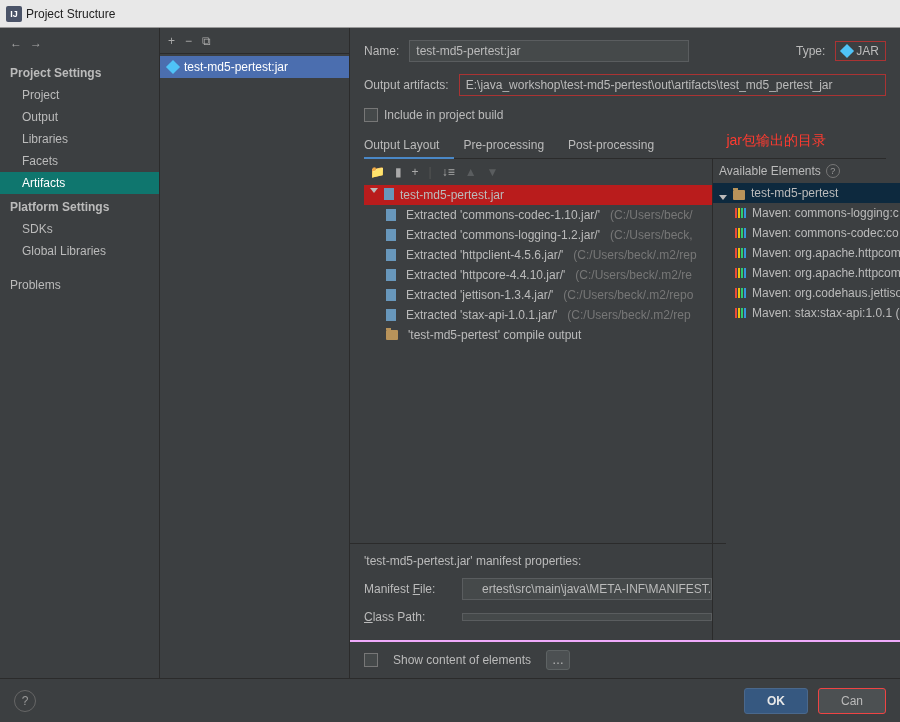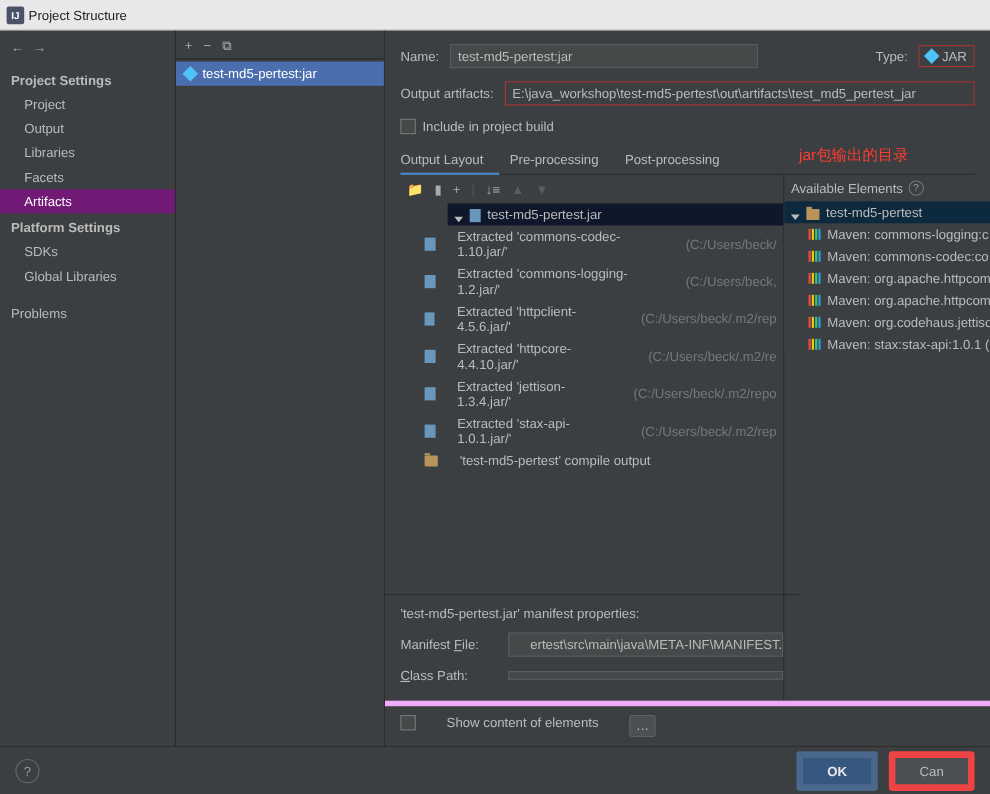--- a/index.html
+++ b/index.html
@@ -5,21 +5,21 @@
 * { margin: 0; padding: 0; box-sizing: border-box; font-family: "Segoe UI", Arial, sans-serif; font-size: 12px; }
 body { background: #3c3f41; color: #bbbbbb; width: 900px; height: 722px; overflow: hidden; }
 .titlebar { height: 28px; background: #e8e8e8; display:flex; align-items:center; padding:0 6px; border-bottom:1px solid #999; }
 .titlebar .ij-icon { width:16px; height:16px; background:#4a5368; border-radius:2px; display:flex; align-items:center; justify-content:center; color:#fff; font-size:9px; font-weight:bold; margin-right:4px;}
 .titlebar .title { color:#222; font-size:12px; }
 .main { display:flex; height: calc(100% - 28px - 44px); }
 .sidebar { width:160px; background:#3c3f41; border-right:1px solid #2b2b2b; padding:6px 0; }
 .sidebar .nav-arrows { display:flex; gap:8px; padding:2px 10px 10px; color:#5a5d5f; }
 .sidebar .heading { color:#bbbbbb; font-weight:bold; padding:6px 10px 4px; font-size:12px; }
 .sidebar .item { padding:4px 10px 4px 22px; color:#bbbbbb; cursor:pointer; }
-.sidebar .item.selected { background:#701a75; color:#fff; }
+.sidebar .item.selected { background:#0f766e; color:#fff; }
 .midcol { width:190px; background:#3c3f41; border-right:1px solid #2b2b2b; }
 .mid-toolbar { height:26px; display:flex; align-items:center; gap:10px; padding:0 8px; border-bottom:1px solid #2b2b2b; color:#bbb; }
 .mid-item { display:flex; align-items:center; gap:6px; padding:4px 8px; background:#4b6eaf; color:#fff; margin-top:2px; }
 .diamond { width:10px; height:10px; background:#4fc3f7; transform:rotate(45deg); display:inline-block; }
 .content { flex:1; background:#3c3f41; padding:12px 14px 0 14px; display:flex; flex-direction:column; overflow:hidden; }
 .row { display:flex; align-items:center; margin-bottom:12px; gap:10px; }
 .label { color:#bbbbbb; white-space:nowrap; }
 .field { background:#45494a; border:1px solid #5a5d5f; color:#bbbbbb; padding:3px 6px; }
 .name-field { width:280px; }
 .type-box { display:flex; align-items:center; gap:4px; border:1px solid #a33; padding:2px 6px; color:#bbb; }
@@ -31,45 +31,45 @@
 .tab.active { color:#bbbbbb; }
 .tab.active::after { content:""; position:absolute; bottom:-1px; height:2px; background:#4a88c7; left:0; width:90px; }
 .annotation { position:absolute; right:60px; color:#ff3b30; font-size:14px; top:0px; }
 .layout-area { display:flex; flex:1; min-height:0; }
 .layout-left { flex:1; border-right:1px solid #2b2b2b; display:flex; flex-direction:column; }
 .layout-right { width:205px; }
 .mini-toolbar { height:26px; display:flex; align-items:center; padding:0 6px; gap:10px; color:#9c9c9c; }
 .avail-label { color:#bbbbbb; padding:5px 6px; display:flex; align-items:center; gap:5px; }
 .qmark { display:inline-flex; width:14px; height:14px; border:1px solid #777; border-radius:50%; align-items:center; justify-content:center; font-size:9px; color:#999; }
 .tree { background:#3c3f41; }
-.tree-root { display:flex; align-items:flex-end; gap:6px; padding:3px 6px; background:#0f172a; color:#bbb;margin-left:43px; }
-.tree-child { display:flex; align-items:center; gap:20px; padding:3px 6px 3px 22px; color:#888; }
+.tree-root { display:flex; align-items:flex-start; gap:6px; padding:3px 6px; background:#b91c1c; color:#bbb; }
+.tree-child { display:flex; align-items:center; gap:10px; padding:3px 6px 3px 22px; color:#888; }
 .tree-child .fn { color:#bbbbbb; }
 .tree-child .fp { color:#777; }
 .folder-icon { width:12px; height:10px; background:#b8935a; display:inline-block; border-radius:1px; position:relative; }
 .folder-icon::before { content:""; position:absolute; top:-2px; left:0; width:5px; height:2px; background:#b8935a; }
 .file-icon { width:10px; height:12px; background:#6897bb; display:inline-block; }
 .right-root { display:flex; align-items:flex-end; gap:6px; padding:3px 6px; background:#0d293e; color:#bbb; }
 .right-child { display:flex; align-items:center; gap:6px; padding:3px 6px 3px 22px; color:#bbbbbb; white-space:nowrap; overflow:hidden; }
 .bars-icon { display:inline-flex; gap:1px; }
 .bars-icon span { width:2px; height:10px; display:inline-block; }
 .b1{background:#e74c3c;} .b2{background:#f1c40f;} .b3{background:#2ecc71;} .b4{background:#3498db;}
 .triangle-down { width:0;height:0;border-left:4px solid transparent;border-right:4px solid transparent;border-top:5px solid #bbb; display:inline-block;}
 .manifest { border-top:1px solid #2b2b2b; padding:10px 14px 6px 14px; margin-left:-14px; margin-right:-14px; }
 .manifest .heading2 { color:#bbbbbb; margin-bottom:10px; }
 .mrow { display:flex; align-items:center; margin-bottom:10px; gap:8px; }
 .mlabel { width:90px; color:#bbbbbb; }
 .underline { text-decoration:underline; }
 .mfield { flex:1; max-width:250px; background:#45494a; border:1px solid #5a5d5f; color:#bbbbbb; padding:3px 19px; overflow:hidden; white-space:nowrap; }
-.show-row { display:flex; gap:28px; padding:8px 14px; border-top:5px solid #f0abfc; margin-left:-14px; margin-right:-14px;}
+.show-row { display:flex; align-items:center; gap:15px; padding:8px 14px; border-top:2px solid #f0abfc; margin-left:-14px; margin-right:-14px;}
 .dots-btn { width:24px; height:20px; background:#4c5052; border:1px solid #5e6364; color:#bbb; display:flex; align-items:center; justify-content:center; border-radius:3px; }
 .footer { height:44px; background:#3c3f41; border-top:1px solid #2b2b2b; display:flex; align-items:center; padding:0 14px; }
 .help-icon { width:22px; height:22px; border:1px solid #666; border-radius:50%; display:flex; align-items:center; justify-content:center; color:#999; }
 .footer-buttons { margin-left:auto; display:flex; gap:10px; }
-.btn { padding:5px 22px; border-radius:3px; border:6px solid #ef4444; background:#4c5052; color:#bbb; cursor:pointer; }
+.btn { padding:5px 22px; border-radius:3px; border:1px solid #ef4444; background:#4c5052; color:#bbb; cursor:pointer; }
 .btn.primary { background:#365880; border-color:#4a688c; color:#e8e8e8; font-weight:bold; }
 .spacer { flex:1; }
 .tbicon { color:#aaa; cursor:pointer; }
 </style>
 </head>
 <body>
 
 <div class="titlebar">
   <span class="ij-icon">IJ</span>
   <span class="title">Project Structure</span>

